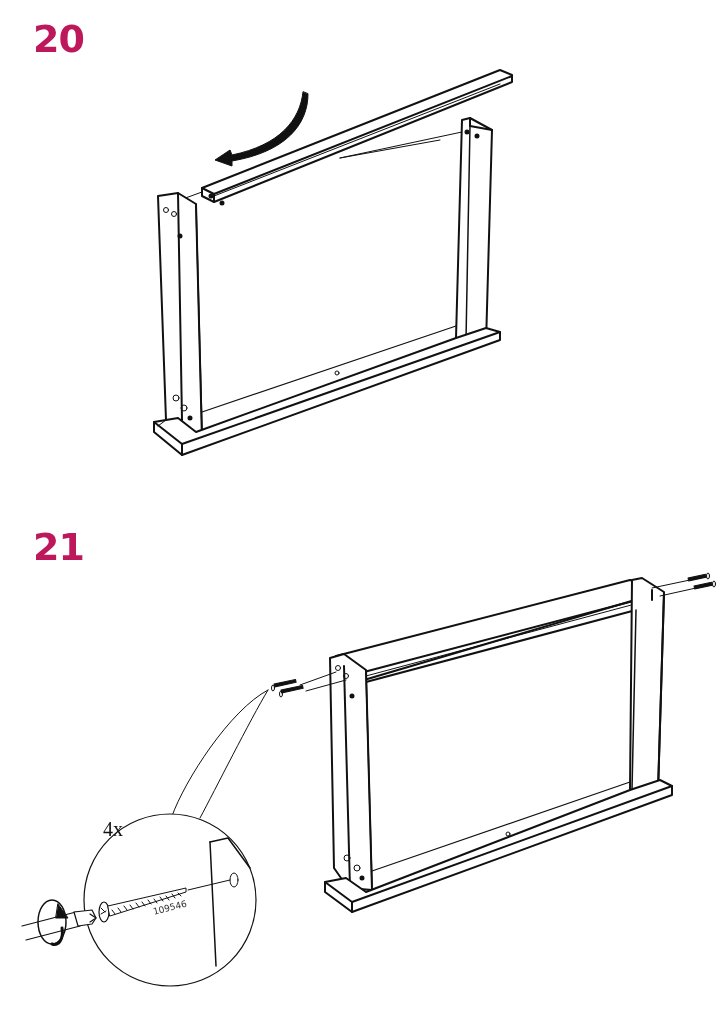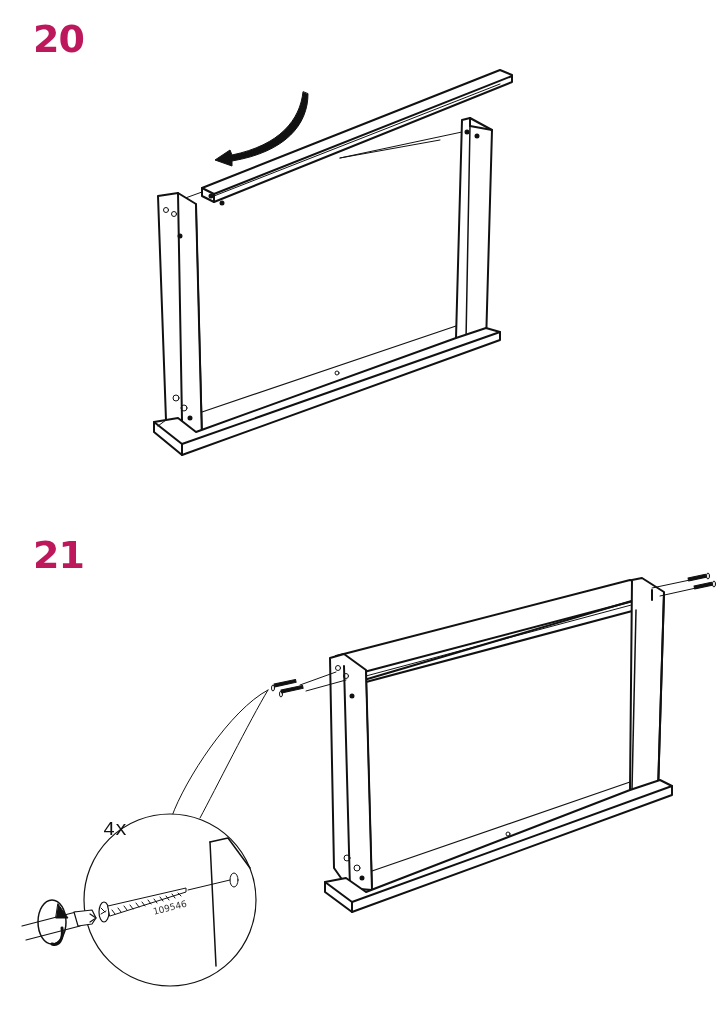--- a/index.html
+++ b/index.html
@@ -1,21 +1,21 @@
 <!DOCTYPE html>
 <html><head>
 <meta charset="utf-8">
 <style>
   html, body { margin: 0; padding: 0; background: #ffffff; }
   body { width: 727px; height: 1015px; position: relative; overflow: hidden; font-family: "DejaVu Sans", sans-serif; }
   .step-num { position: absolute; font-family: "DejaVu Sans", sans-serif; font-weight: bold; font-size: 38px; color: #be185d; letter-spacing: -1px; line-height: 1; }
   #step20-num { left: 33px; top: 20px; }
-  #step21-num { left: 33px; top: 528px; margin-top: 8px; }
+  #step21-num { left: 33px; top: 528px; }
   svg.illus { position: absolute; left: 0; top: 0; }
-  .qty { position: absolute; left: 103px; top: 818px; font-size: 20px; color: #111; font-family: Liberation Mono, monospace; }
+  .qty { position: absolute; left: 103px; top: 818px; font-size: 20px; color: #111; font-family: Liberation Serif, serif; }
   .partno { position: absolute; left: 152px; top: 907px; font-size: 9px; color: #333; transform: rotate(-14deg); transform-origin: left top; font-family: "DejaVu Sans", sans-serif; }
 </style>
 </head>
 <body>
 
 <div class="step-num" id="step20-num">20</div>
 <div class="step-num" id="step21-num">21</div>
 
 <svg class="illus" width="727" height="1015" viewBox="0 0 727 1015" fill="none" stroke="#111" stroke-linejoin="round" stroke-linecap="round">
 

